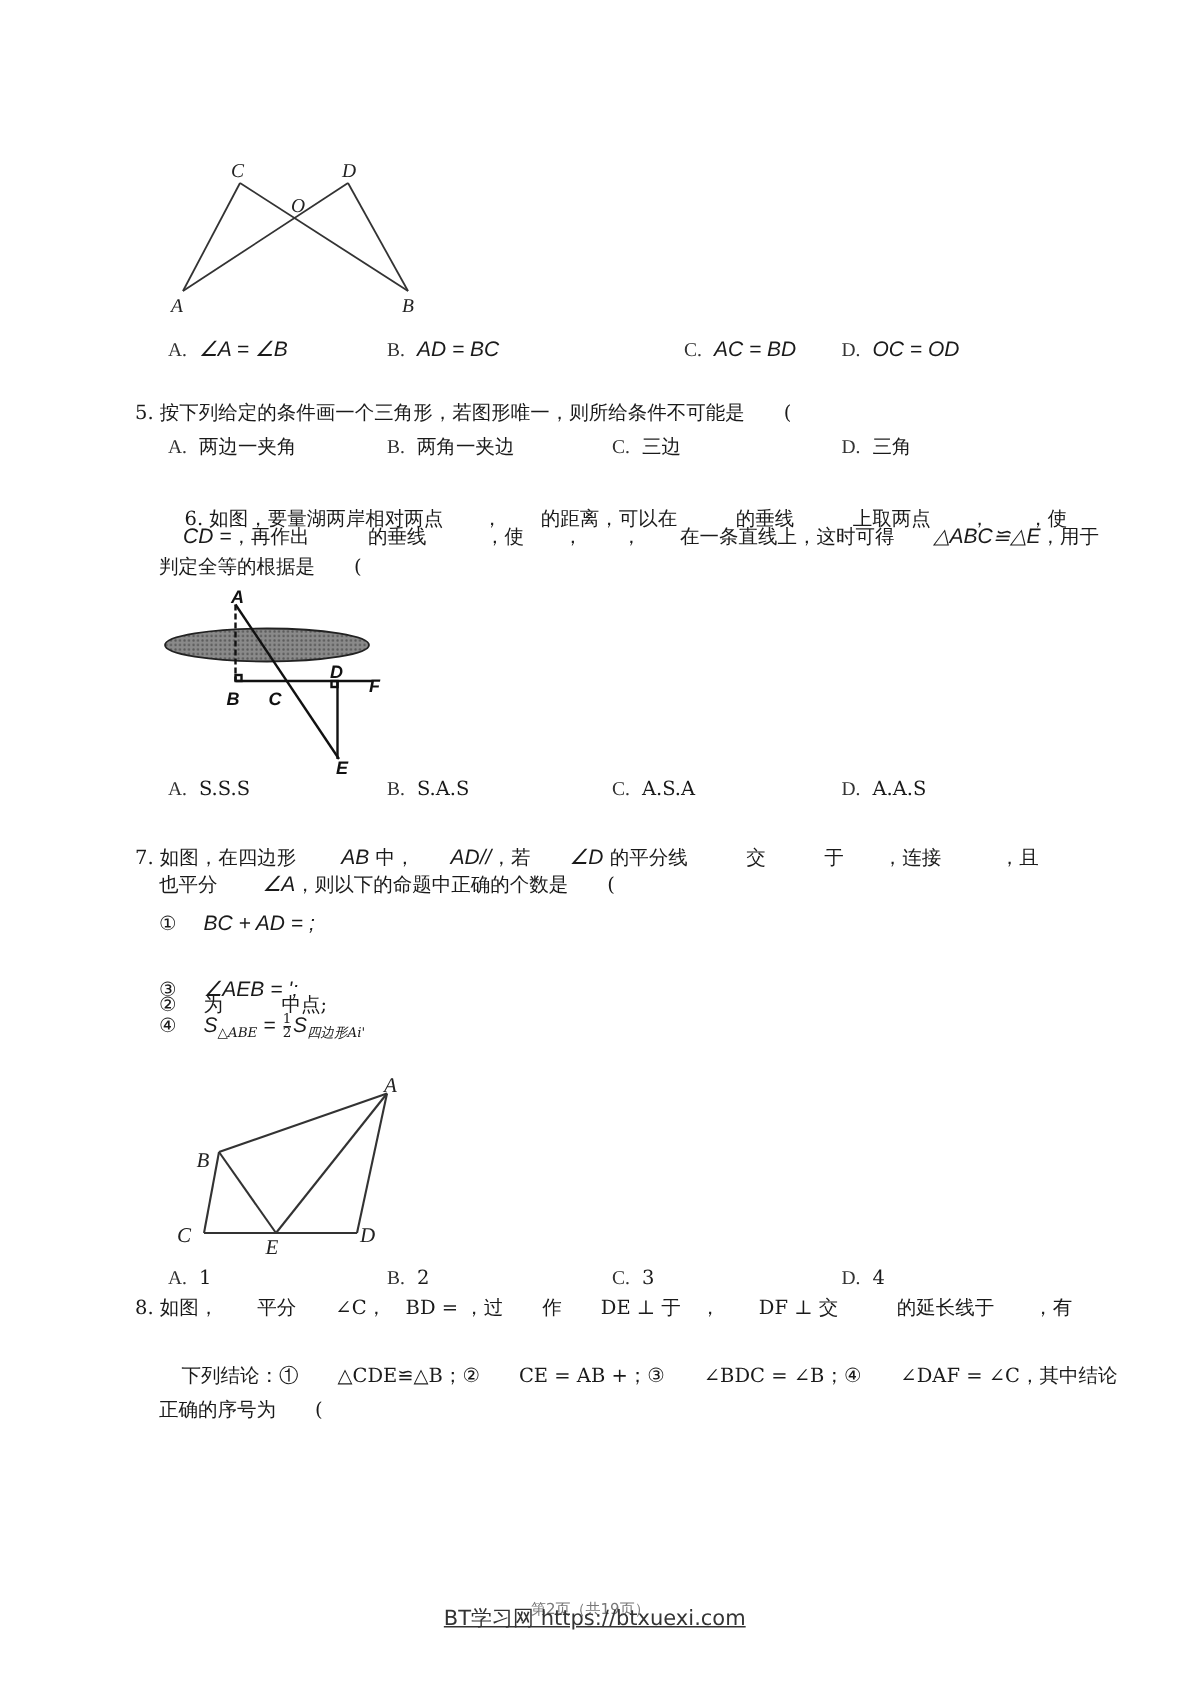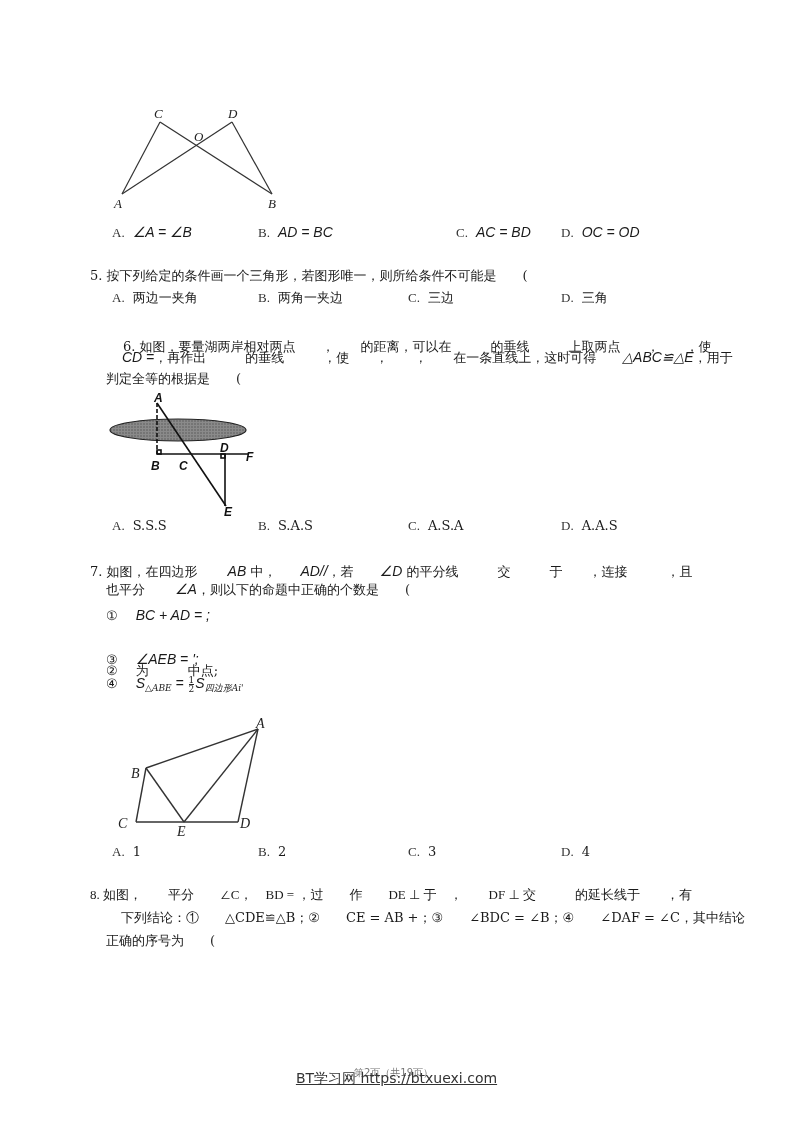--- a/index.html
+++ b/index.html
@@ -168,18 +168,18 @@
 <div class="opt" style="left:258px; top:844px;">
   <span class="lbl">B.</span><span>2</span>
 </div>
 <div class="opt" style="left:408px; top:844px;">
   <span class="lbl">C.</span><span>3</span>
 </div>
 <div class="opt" style="left:561px; top:844px;">
   <span class="lbl">D.</span><span>4</span>
 </div>
 
-<div class="line" style="left:90px; top:887px;font-family:Liberation Serif, serif;">8. 如图，　　平分　　∠C，　BD = ，过　　作　　DE ⊥ 于　，　　DF ⊥ 交　　　的延长线于　　，有</div>
+<div class="line" style="left:90px; top:865px;">8. 如图，　　平分　　∠C，　BD = ，过　　作　　DE ⊥ 于　，　　DF ⊥ 交　　　的延长线于　　，有</div>
 <div class="line" style="left:121px; top:910px;">下列结论：①　　△CDE≌△B；②　　CE = AB +；③　　∠BDC = ∠B；④　　∠DAF = ∠C，其中结论</div>
 <div class="line" style="left:106px; top:933px;">正确的序号为　　(</div>
 
 <div class="pagenum">第2页（共19页）</div>
 <div class="footer">BT学习网 https://btxuexi.com</div>
 
 </body></html>

